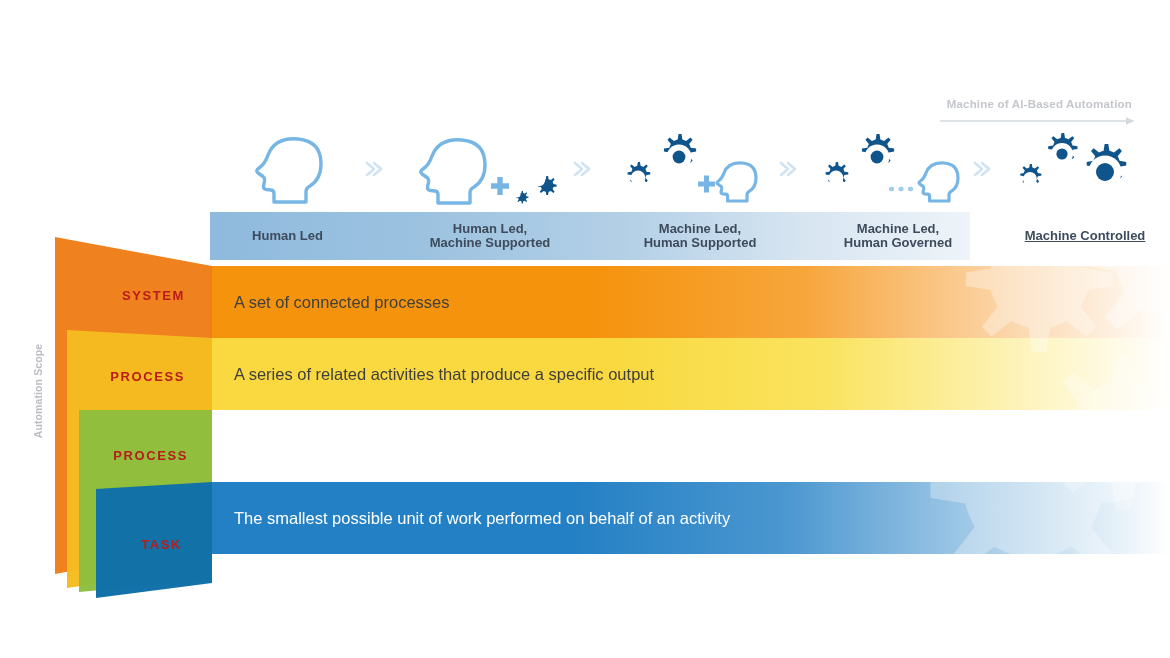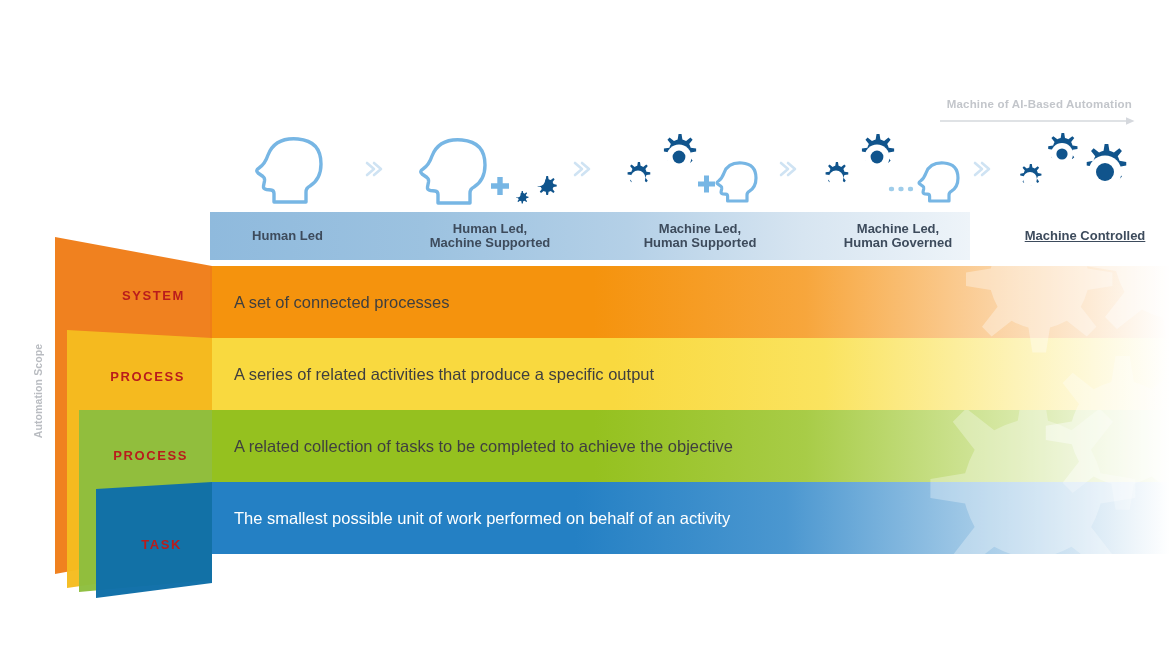--- a/index.html
+++ b/index.html
@@ -189,35 +189,20 @@
       <g fill="#ffffff" opacity="0.40" transform="translate(150,110) scale(0.50)">
         <path d="M256 0 l34 0 10 62 a200 200 0 0 1 42 17 l50-39 24 24 -39 50 a200 200 0 0 1 17 42 l62 10 0 34 -62 10 a200 200 0 0 1-17 42 l39 50 -24 24 -50-39 a200 200 0 0 1-42 17 l-10 62 -34 0 -10-62 a200 200 0 0 1-42-17 l-50 39 -24-24 39-50 a200 200 0 0 1-17-42 l-62-10 0-34 62-10 a200 200 0 0 1 17-42 l-39-50 24-24 50 39 a200 200 0 0 1 42-17 Z"></path>
       </g>
       <g fill="#ffffff" opacity="0.30" transform="translate(118,300) scale(0.42)">
         <path d="M256 0 l34 0 10 62 a200 200 0 0 1 42 17 l50-39 24 24 -39 50 a200 200 0 0 1 17 42 l62 10 0 34 -62 10 a200 200 0 0 1-17 42 l39 50 -24 24 -50-39 a200 200 0 0 1-42 17 l-10 62 -34 0 -10-62 a200 200 0 0 1-42-17 l-50 39 -24-24 39-50 a200 200 0 0 1-17-42 l-62-10 0-34 62-10 a200 200 0 0 1 17-42 l-39-50 24-24 50 39 a200 200 0 0 1 42-17 Z"></path>
       </g>
     </svg>
     <div class="txt">A series of related activities that produce a specific output</div>
   </div>
 
-  <div class="band b3" style="top:410px;">
-    <div class="fill" style="background:linear-gradient(to right,#95C11F 0%,#95C11F 40%,#a8cc47 62%,#d8e9a8 84%,#ffffff 100%);"></div>
-    <svg class="gearwm" style="top:-354px;" viewBox="0 0 300 560">
-      <g fill="#ffffff" opacity="0.34" transform="translate(40,150) scale(0.40)">
-        <path d="M256 0 l34 0 10 62 a200 200 0 0 1 42 17 l50-39 24 24 -39 50 a200 200 0 0 1 17 42 l62 10 0 34 -62 10 a200 200 0 0 1-17 42 l39 50 -24 24 -50-39 a200 200 0 0 1-42 17 l-10 62 -34 0 -10-62 a200 200 0 0 1-42-17 l-50 39 -24-24 39-50 a200 200 0 0 1-17-42 l-62-10 0-34 62-10 a200 200 0 0 1 17-42 l-39-50 24-24 50 39 a200 200 0 0 1 42-17 Z"></path>
-      </g>
-      <g fill="#ffffff" opacity="0.42" transform="translate(118,300) scale(0.42)">
-        <path d="M256 0 l34 0 10 62 a200 200 0 0 1 42 17 l50-39 24 24 -39 50 a200 200 0 0 1 17 42 l62 10 0 34 -62 10 a200 200 0 0 1-17 42 l39 50 -24 24 -50-39 a200 200 0 0 1-42 17 l-10 62 -34 0 -10-62 a200 200 0 0 1-42-17 l-50 39 -24-24 39-50 a200 200 0 0 1-17-42 l-62-10 0-34 62-10 a200 200 0 0 1 17-42 l-39-50 24-24 50 39 a200 200 0 0 1 42-17 Z"></path>
-      </g>
-      <g fill="#ffffff" opacity="0.30" transform="translate(-10,330) scale(0.56)">
-        <path d="M256 0 l34 0 10 62 a200 200 0 0 1 42 17 l50-39 24 24 -39 50 a200 200 0 0 1 17 42 l62 10 0 34 -62 10 a200 200 0 0 1-17 42 l39 50 -24 24 -50-39 a200 200 0 0 1-42 17 l-10 62 -34 0 -10-62 a200 200 0 0 1-42-17 l-50 39 -24-24 39-50 a200 200 0 0 1-17-42 l-62-10 0-34 62-10 a200 200 0 0 1 17-42 l-39-50 24-24 50 39 a200 200 0 0 1 42-17 Z"></path>
-      </g>
-    </svg>
-    <div class="txt">A related collection of tasks to be completed to achieve the objective</div>
-  </div>
 
   <div class="band b4" style="top:482px;">
     <div class="fill" style="background:linear-gradient(to right,#2480C4 0%,#2480C4 38%,#4b97d0 60%,#b6d5ec 84%,#ffffff 100%);"></div>
     <svg class="gearwm" style="top:-426px;" viewBox="0 0 300 560">
       <g fill="#ffffff" opacity="0.30" transform="translate(-10,330) scale(0.56)">
         <path d="M256 0 l34 0 10 62 a200 200 0 0 1 42 17 l50-39 24 24 -39 50 a200 200 0 0 1 17 42 l62 10 0 34 -62 10 a200 200 0 0 1-17 42 l39 50 -24 24 -50-39 a200 200 0 0 1-42 17 l-10 62 -34 0 -10-62 a200 200 0 0 1-42-17 l-50 39 -24-24 39-50 a200 200 0 0 1-17-42 l-62-10 0-34 62-10 a200 200 0 0 1 17-42 l-39-50 24-24 50 39 a200 200 0 0 1 42-17 Z"></path>
       </g>
       <g fill="#ffffff" opacity="0.26" transform="translate(118,300) scale(0.42)">
         <path d="M256 0 l34 0 10 62 a200 200 0 0 1 42 17 l50-39 24 24 -39 50 a200 200 0 0 1 17 42 l62 10 0 34 -62 10 a200 200 0 0 1-17 42 l39 50 -24 24 -50-39 a200 200 0 0 1-42 17 l-10 62 -34 0 -10-62 a200 200 0 0 1-42-17 l-50 39 -24-24 39-50 a200 200 0 0 1-17-42 l-62-10 0-34 62-10 a200 200 0 0 1 17-42 l-39-50 24-24 50 39 a200 200 0 0 1 42-17 Z"></path>
       </g>

